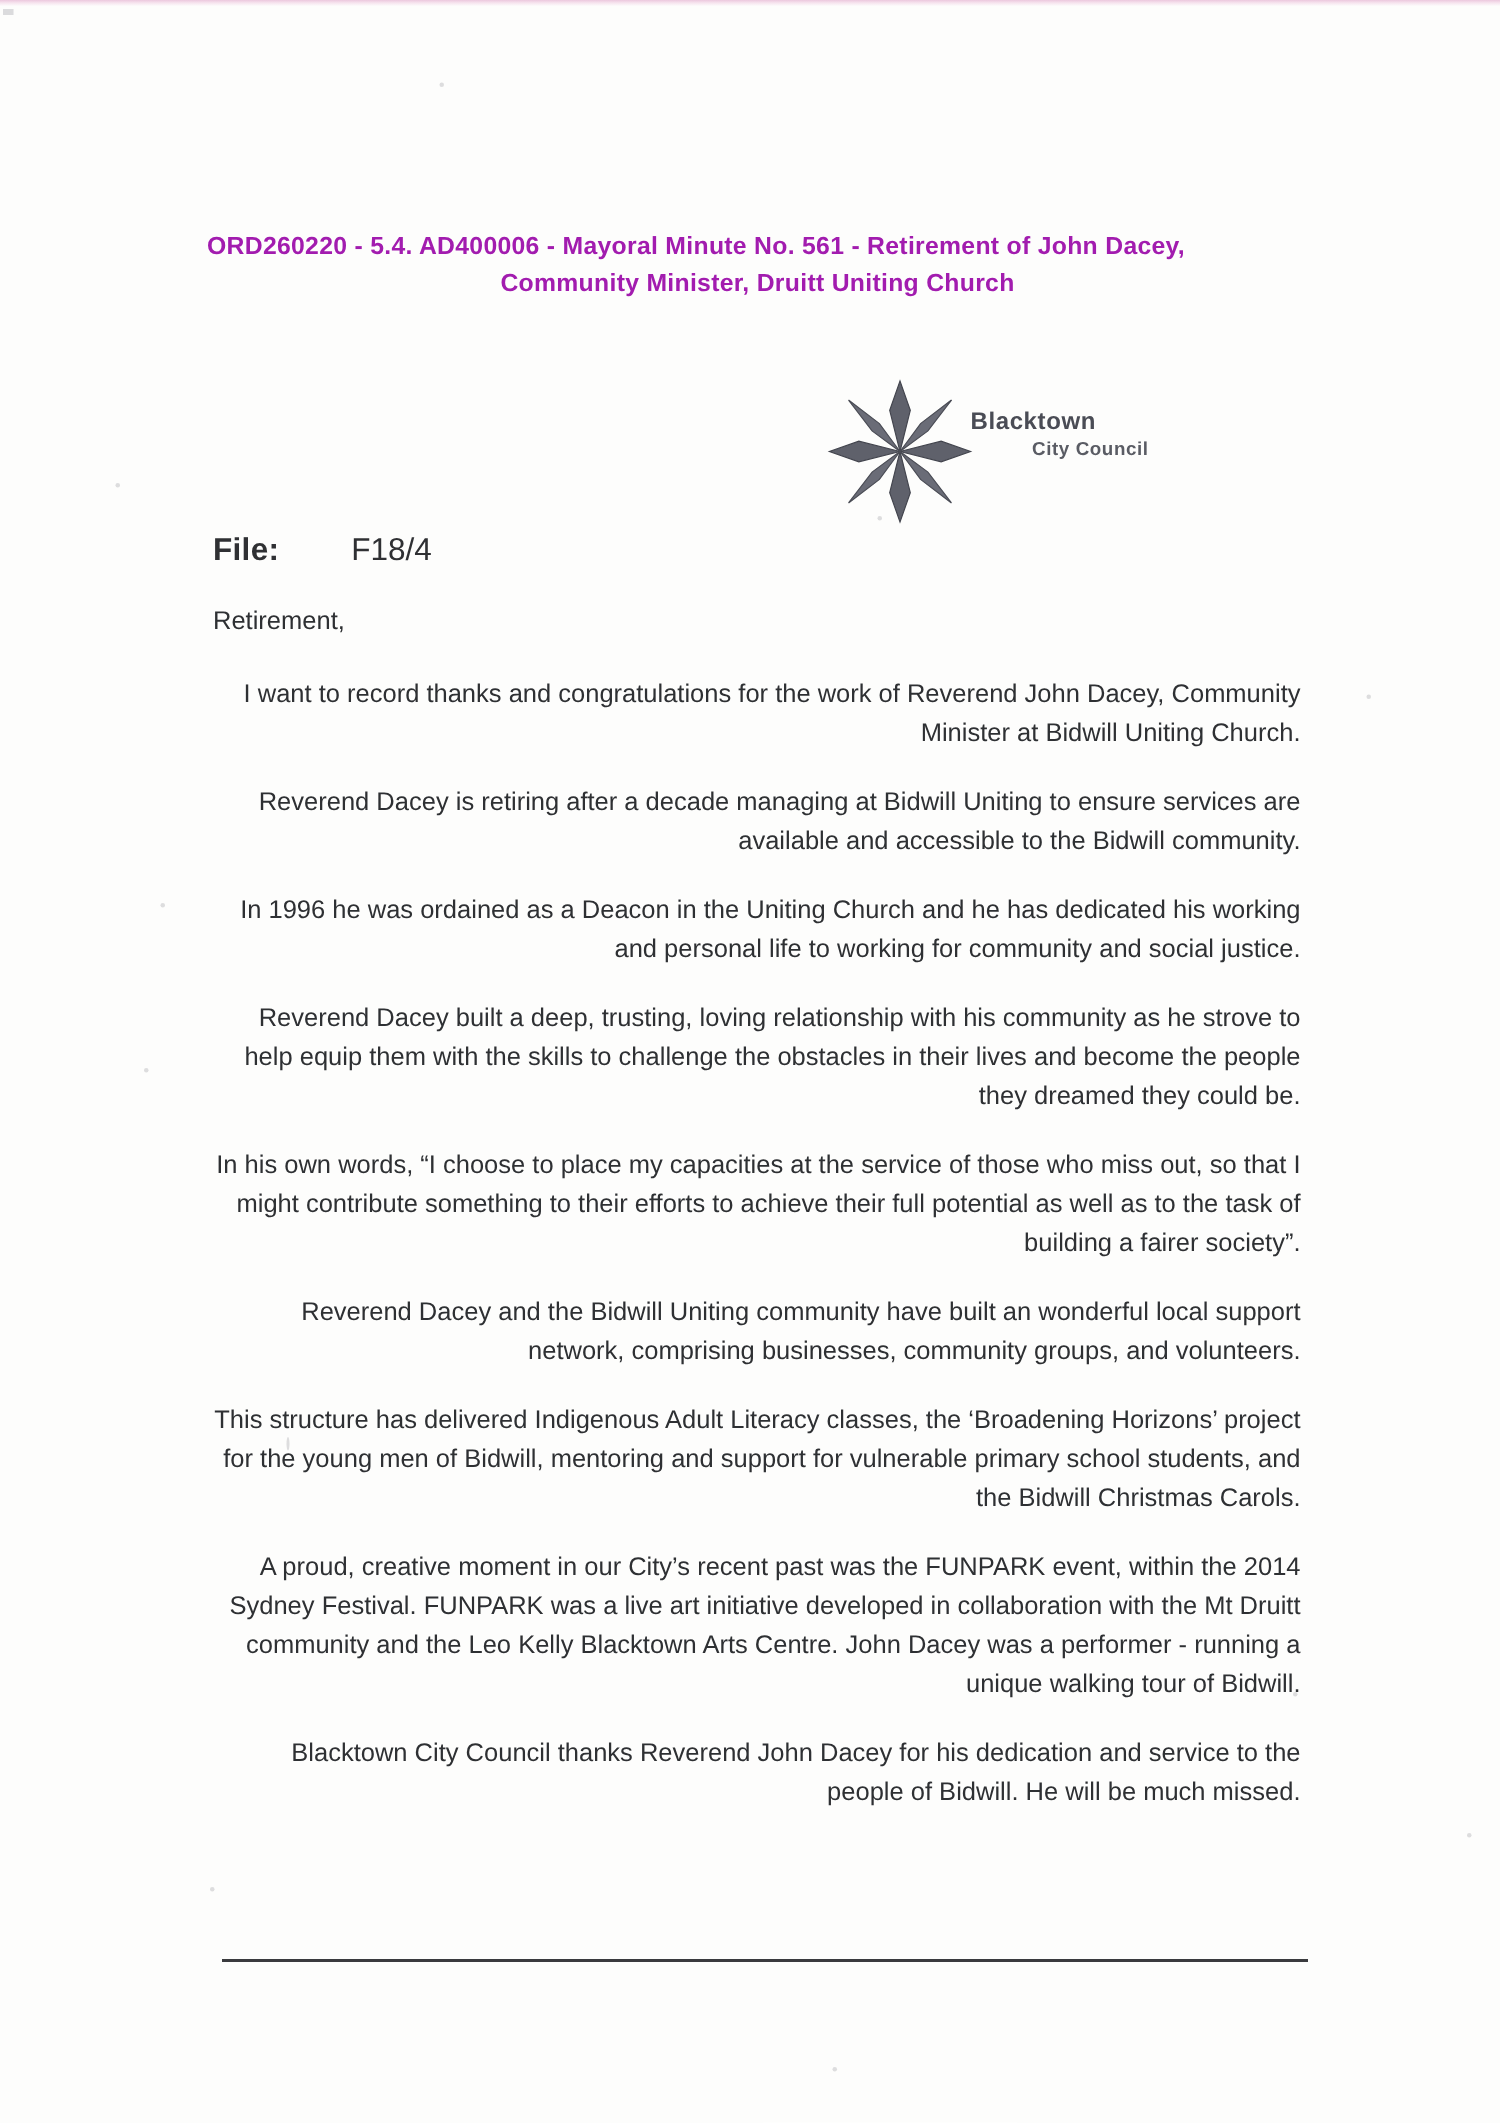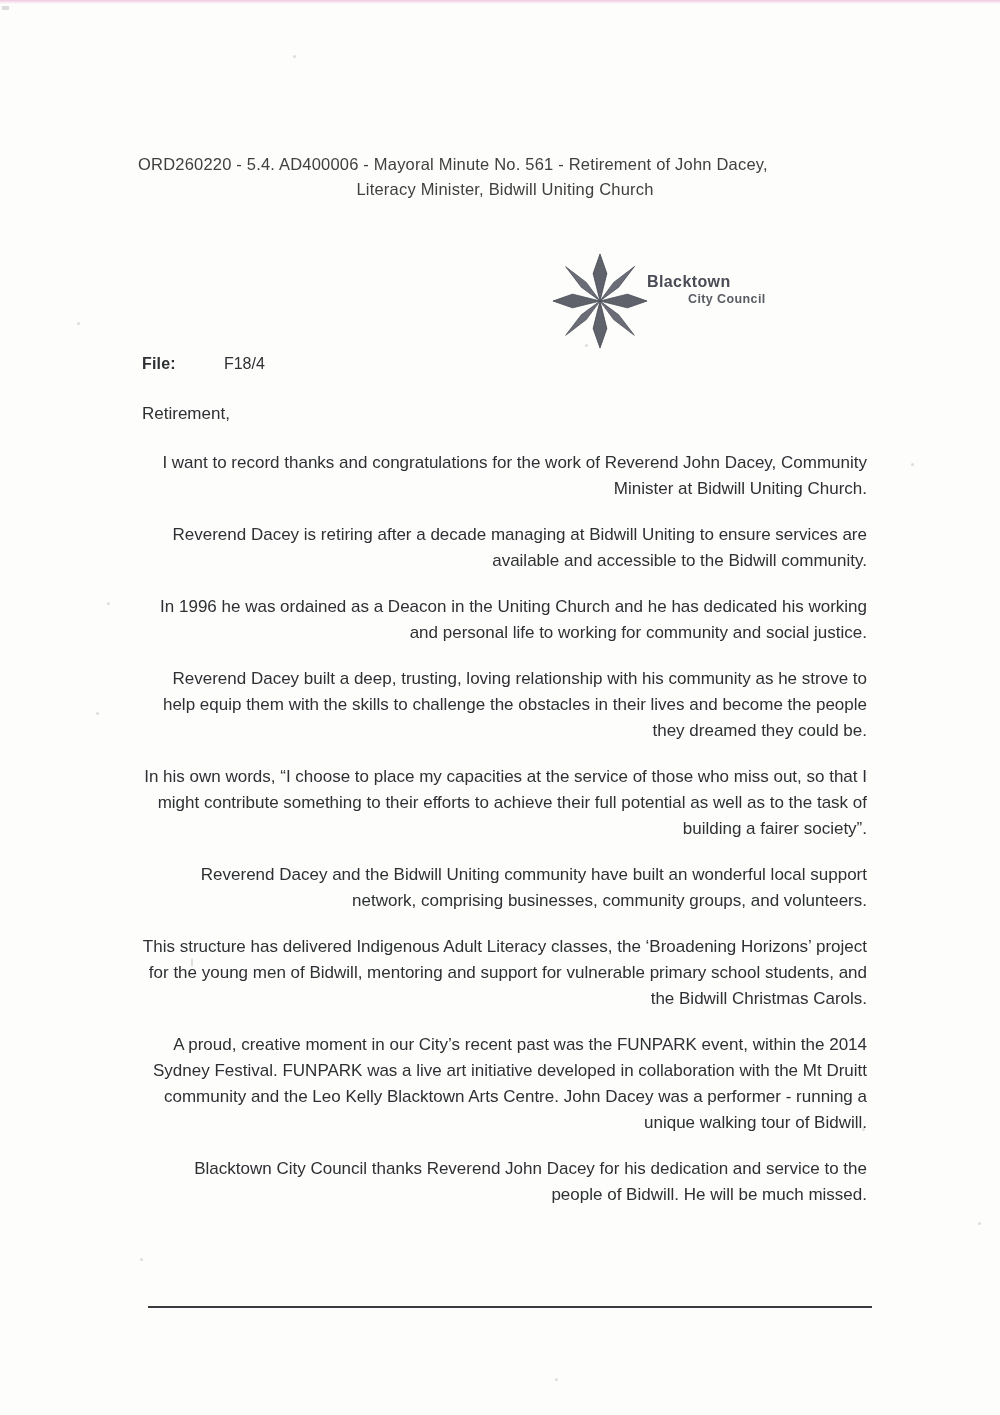--- a/index.html
+++ b/index.html
@@ -48,25 +48,25 @@
     height: 1415px;
   }
 
   
   .doc-header {
     position: absolute;
     left: 140px;
     top: 152px;
     width: 730px;
     text-align: center;
-    font-weight: normal;
+    font-weight: bold;
     font-size: 16.5px;
     line-height: 25px;
     letter-spacing: 0.2px;
-    color: #404040;
+    color: #a21caf;
   }
   .doc-header .hdr-line-1 {
     display: block;
     text-align: left;
     margin-left: -2px;
   }
   .doc-header .hdr-line-2 {
     display: block;
     text-align: center;
   }
@@ -107,21 +107,21 @@
     letter-spacing: 0.4px;
     margin-top: 3px;
     margin-left: 41px;
   }
 
   
   .file-row {
     position: absolute;
     left: 142px;
     top: 355px;
-    font-size: 16px;
+    font-size: 21px;
     color: #2f3033;
     white-space: nowrap;
   }
   .file-label {
     font-weight: bold;
     letter-spacing: 0.2px;
   }
   .file-value {
     display: inline-block;
     margin-left: 48px;
@@ -188,21 +188,21 @@
 
 <div class="page">
 
   <div class="scan-edge-top"></div>
   <div class="scan-speck" style="left:2px; top:6px; width:7px; height:4px;"></div>
 
   <div class="sheet">
 
     <div class="doc-header">
       <span class="hdr-line-1">ORD260220 - 5.4. AD400006 - Mayoral Minute No. 561 - Retirement of John Dacey,</span>
-      <span class="hdr-line-2">Literacy Minister, Bidwill Uniting Church</span>
+      <span class="hdr-line-2">Community Minister, Druitt Uniting Church</span>
     </div>
 
     <div class="logo-block">
       <svg class="logo-star" viewBox="0 0 100 100">
         <g fill="#5f616b" stroke="#43454e" stroke-width="0.8" stroke-linejoin="miter">
 
           <polygon points="50,50 43,22 50,2 57,22"></polygon>
           <polygon points="50,50 78,43 98,50 78,57"></polygon>
           <polygon points="50,50 57,78 50,98 43,78"></polygon>
           <polygon points="50,50 22,57 2,50 22,43"></polygon>

